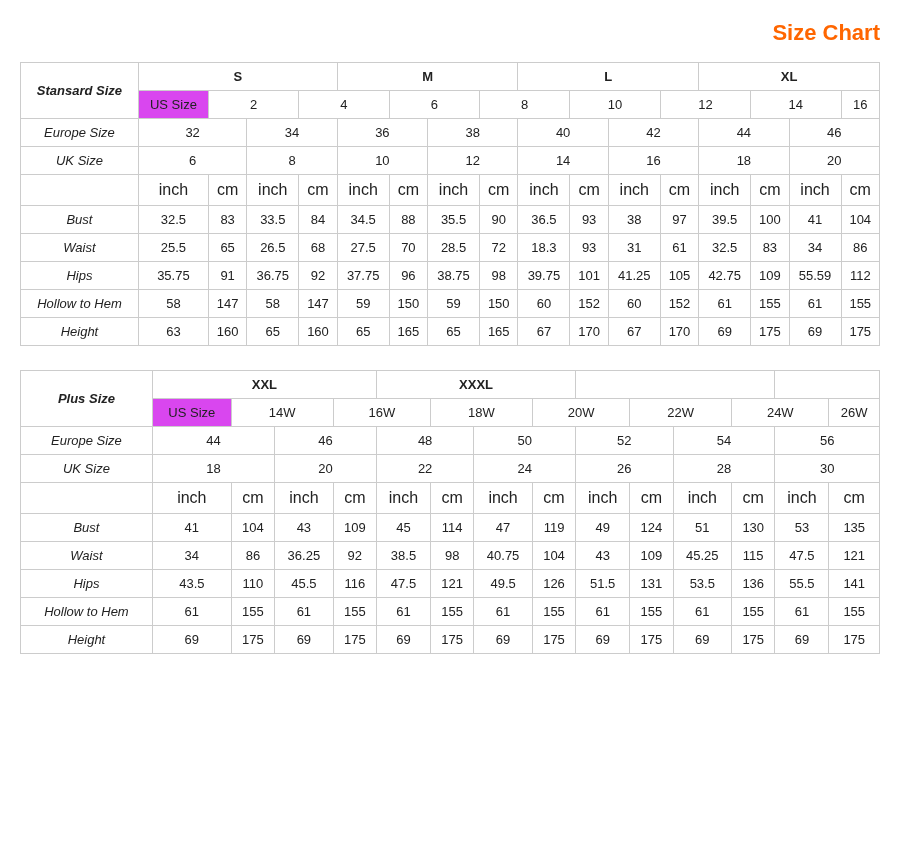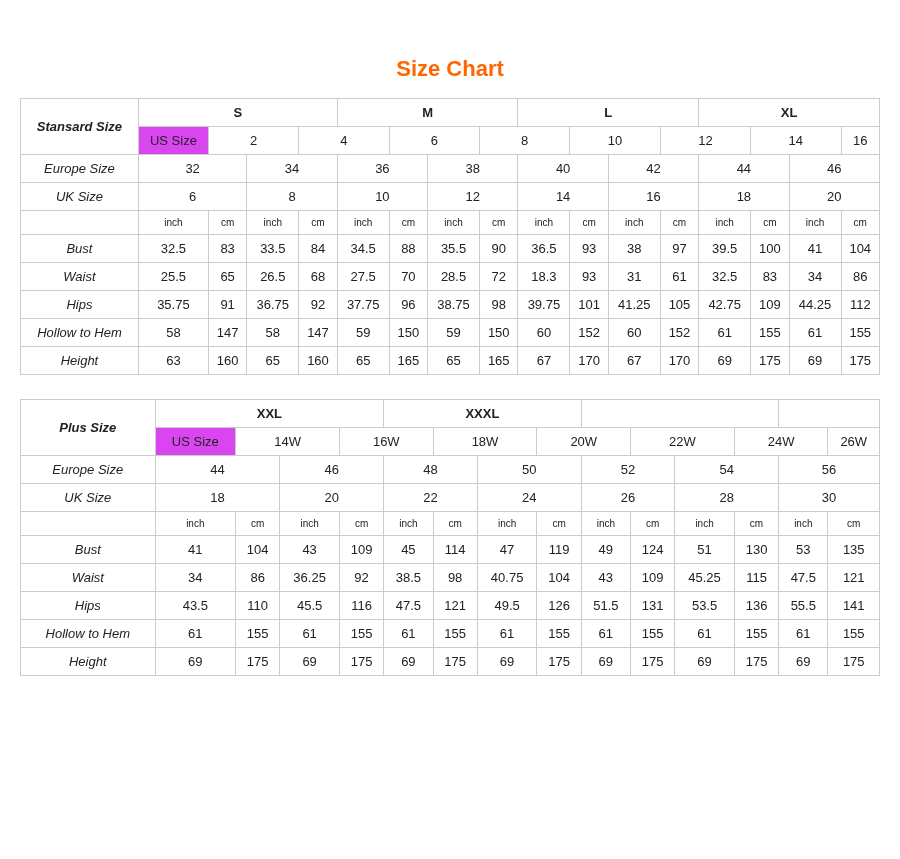--- a/index.html
+++ b/index.html
@@ -3,26 +3,25 @@
   <meta charset="utf-8">
   <style>
     * { box-sizing: border-box; margin: 0; padding: 0; }
     body {
       font-family: Arial, sans-serif;
       background: #fff;
       padding: 20px;
       font-size: 13px;
     }
     .page-title {
-      text-align: center;
+      text-align: right;
       color: #ff6600;
       font-size: 22px;
       font-weight: bold;
       margin-bottom: 16px;
-      margin-top: 36px;
     }
     .size-table {
       width: 100%;
       border-collapse: collapse;
       margin-bottom: 24px;
     }
     .size-table th, .size-table td {
       border: 1px solid #ccc;
       text-align: center;
       padding: 6px 4px;
@@ -44,21 +43,21 @@
       color: #3366cc;
       font-weight: normal;
     }
     .row-label {
       text-align: center;
       font-weight: bold;
       font-style: italic;
     }
     .unit-cell {
       color: #ff6600;
-      font-size: 10px;
+      font-size: 16px;
       font-weight: normal;
     }
   </style>
 </head>
 <body>
 
 <div class="page-title">Size Chart</div>
 
 <table class="size-table">
   <thead>
@@ -170,21 +169,21 @@
         <td>37.75</td>
         <td>96</td>
         <td>38.75</td>
         <td>98</td>
         <td>39.75</td>
         <td>101</td>
         <td>41.25</td>
         <td>105</td>
         <td>42.75</td>
         <td>109</td>
-        <td>44.25</td>
+        <td>55.59</td>
         <td>112</td>
       </tr>
       <tr>
         <td class="row-label">Hollow to Hem</td>
         <td>58</td>
         <td>147</td>
         <td>58</td>
         <td>147</td>
         <td>59</td>
         <td>150</td>

